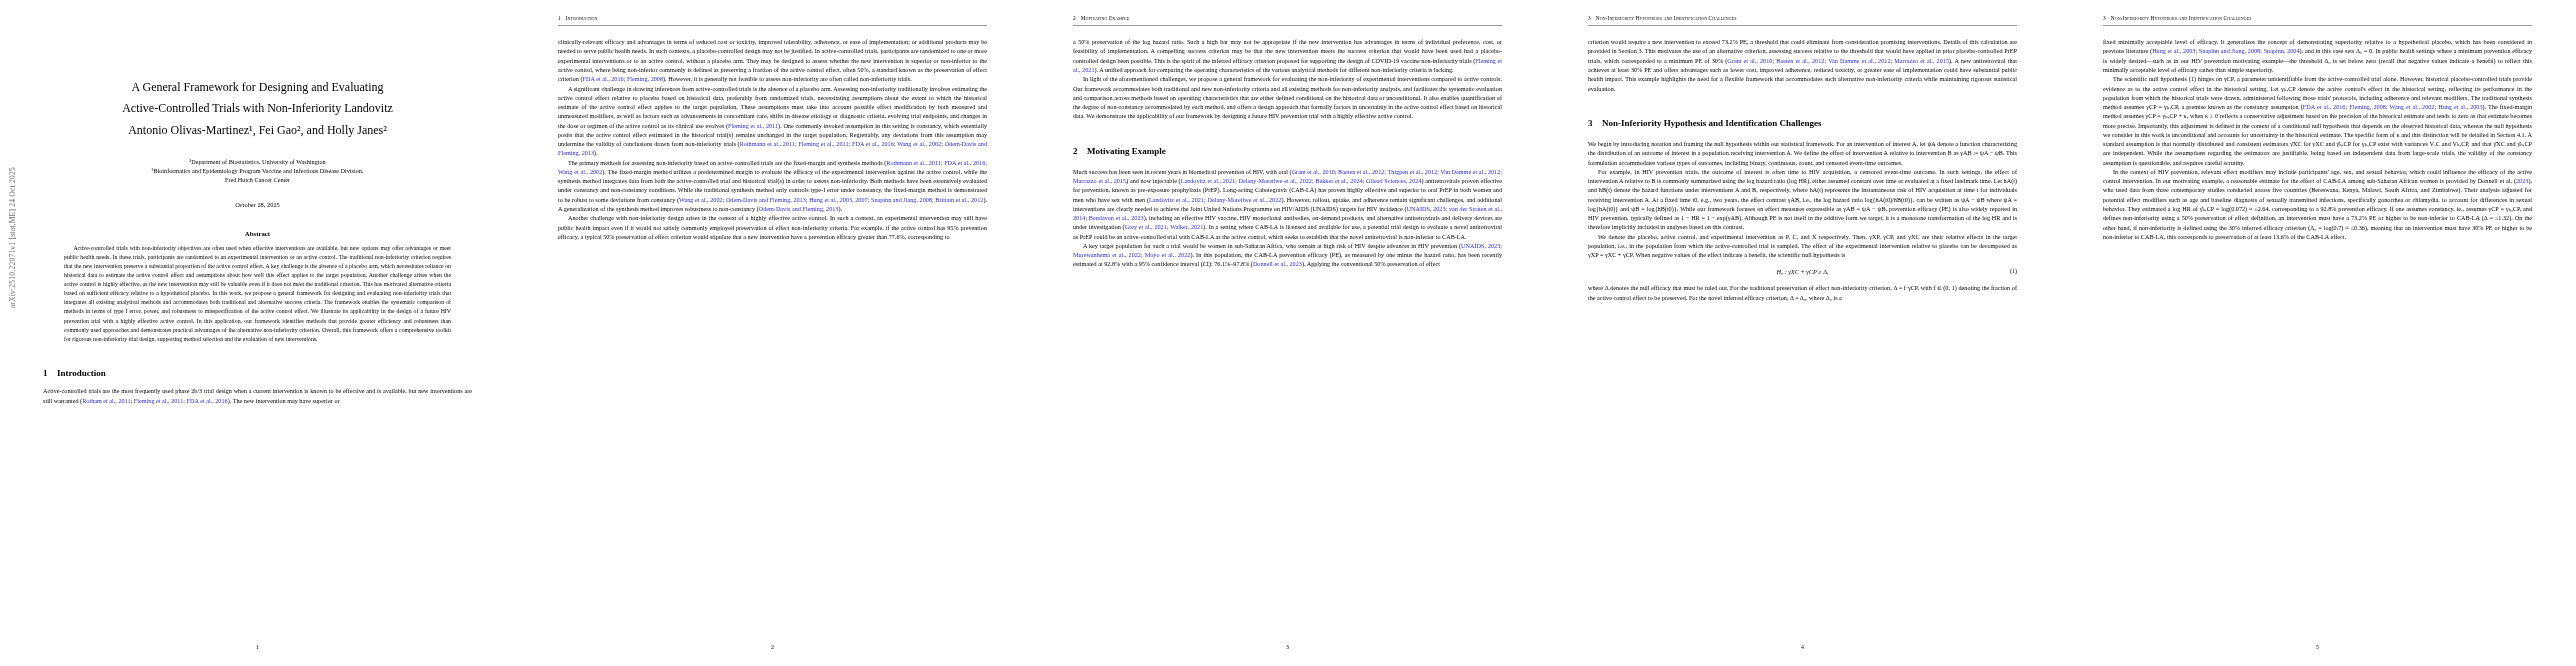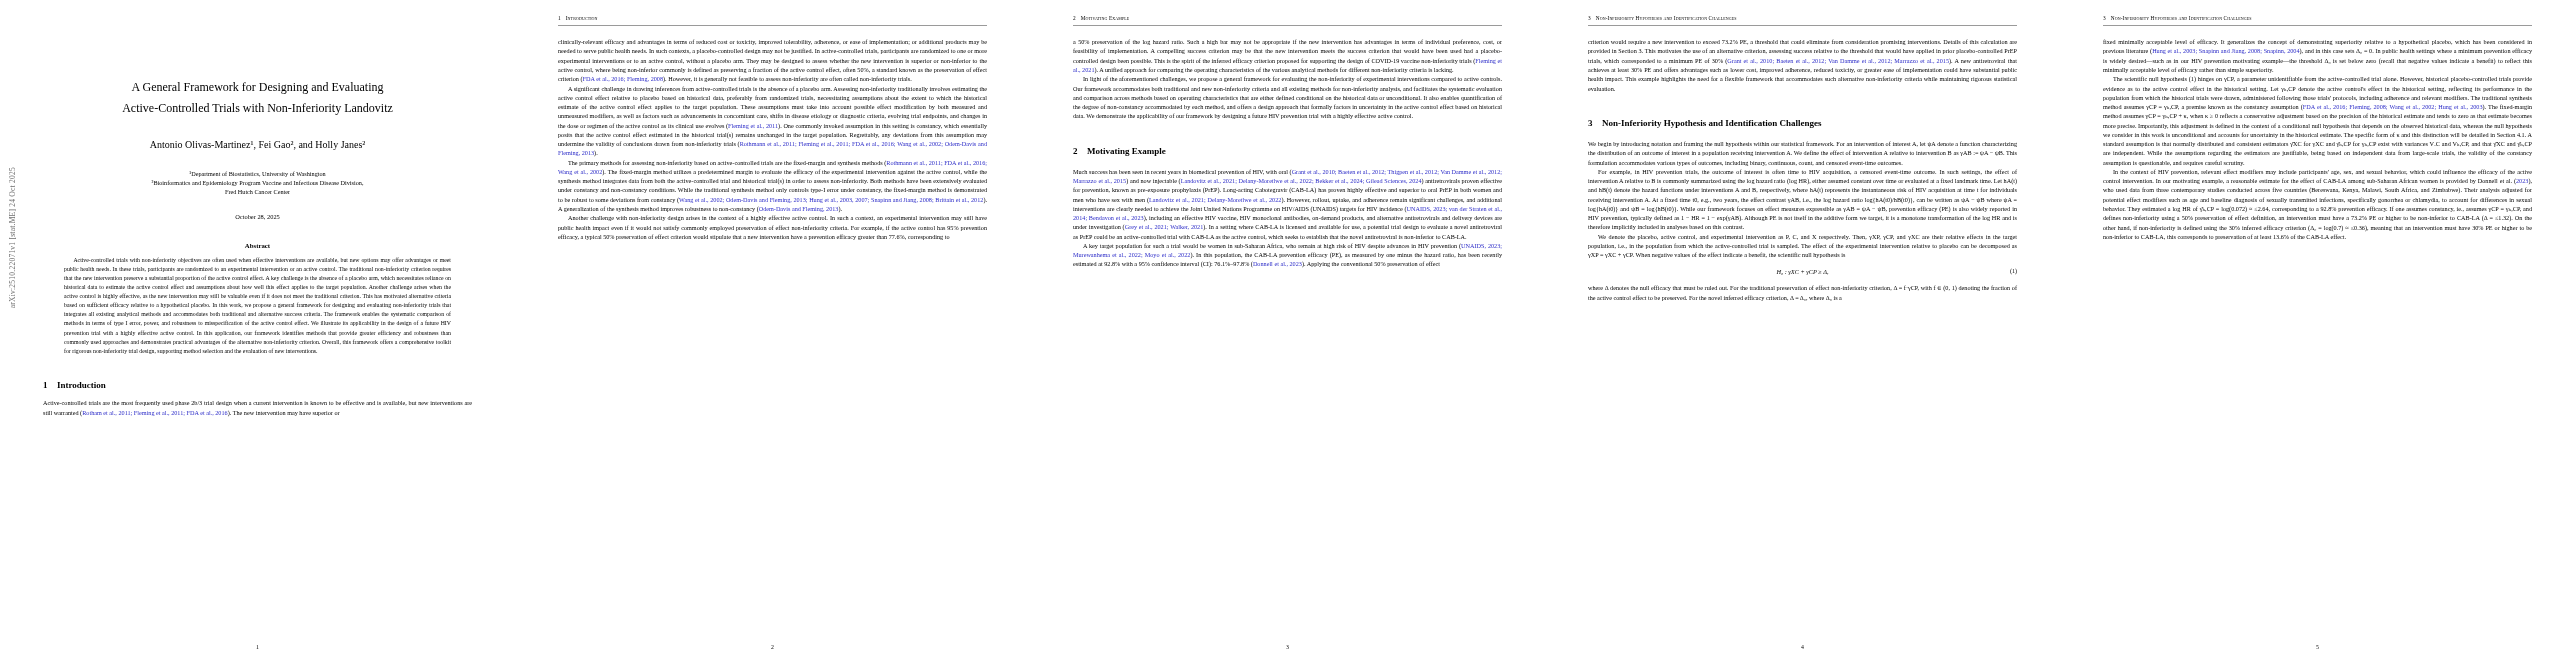--- a/index.html
+++ b/index.html
@@ -81,22 +81,22 @@
     margin-top: 62px;
     text-align: center;
   }
   .doctitle {
     font-size: 12px;
     line-height: 1.75;
     font-weight: normal;
     margin: 0;
   }
   .authors {
-    margin-top: 20px;
-    font-size: 10px;
+    margin-top: 4px;
+    font-size: 12px;
   }
   .affil {
     margin-top: 19px;
     font-size: 6.2px;
     line-height: 1.5;
   }
   .pubdate {
     margin-top: 16.7px;
     font-size: 6.4px;
   }

